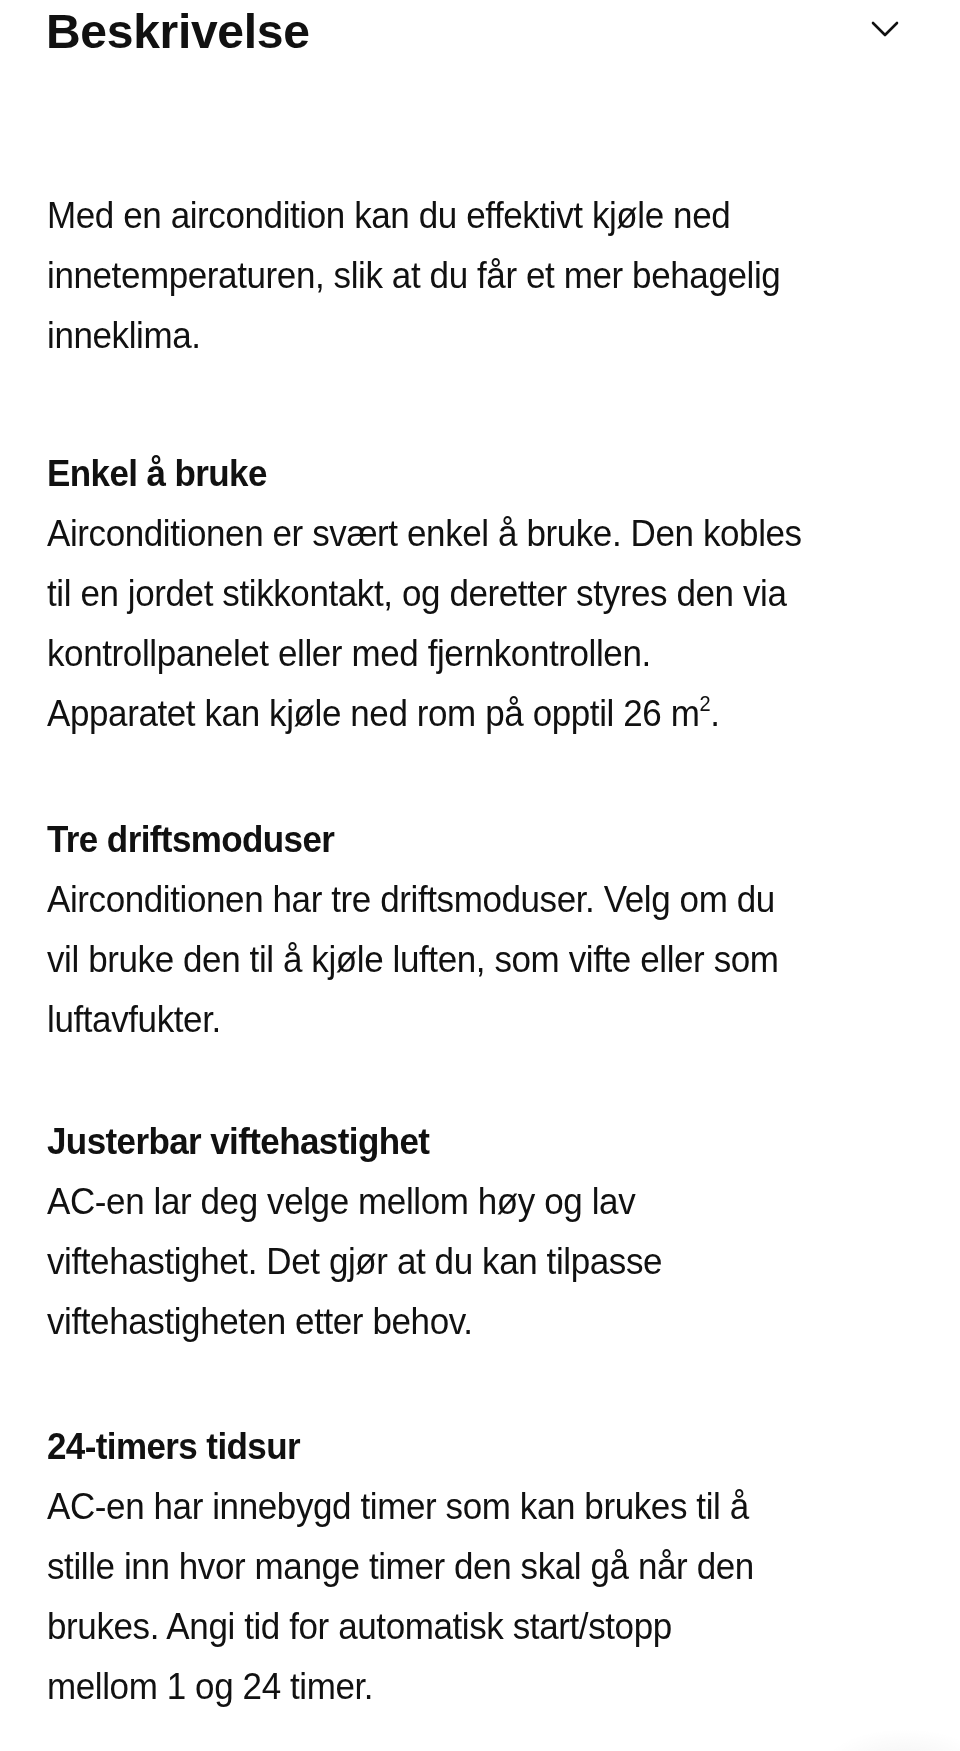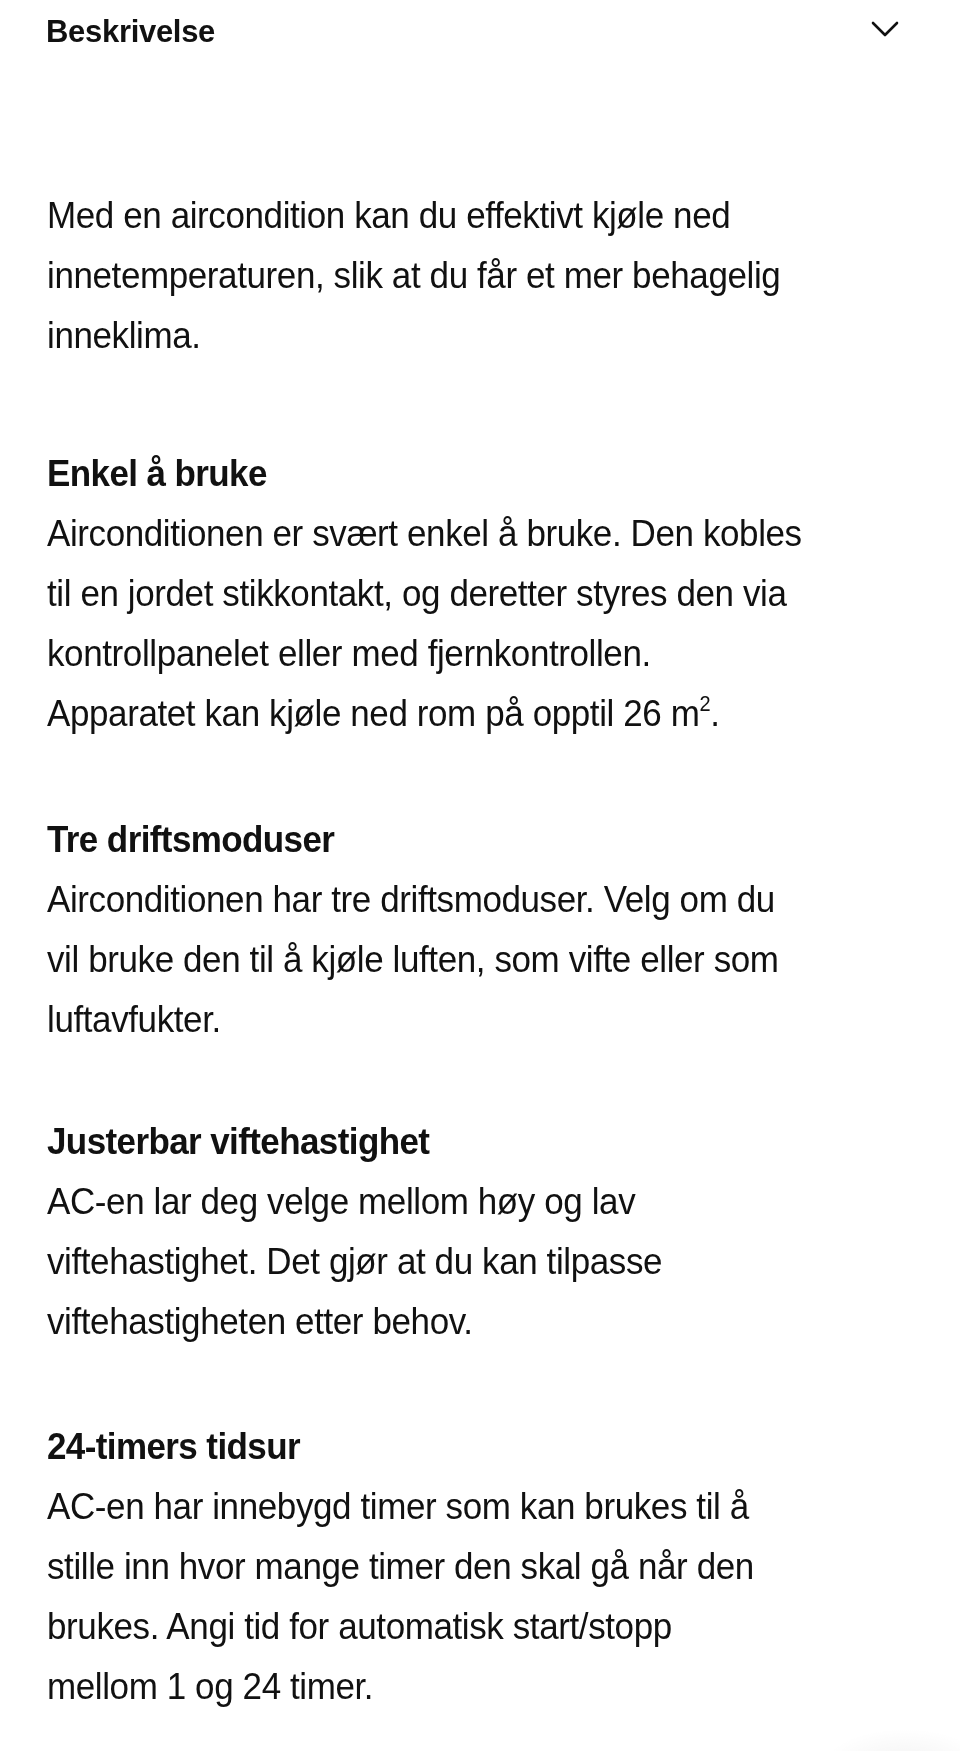--- a/index.html
+++ b/index.html
@@ -20,21 +20,21 @@
       left: 0;
       top: 0;
       width: 960px;
       height: 70px;
       cursor: pointer;
     }
     .title {
       position: absolute;
       left: 46px;
       top: 8px;
-      font-size: 31px;
+      font-size: 48px;
       font-weight: 700;
       line-height: 48px;
       letter-spacing: -0.3px;
       white-space: nowrap;
     }
     .chevron {
       position: absolute;
       left: 870px;
       top: 18px;
       width: 30px;

